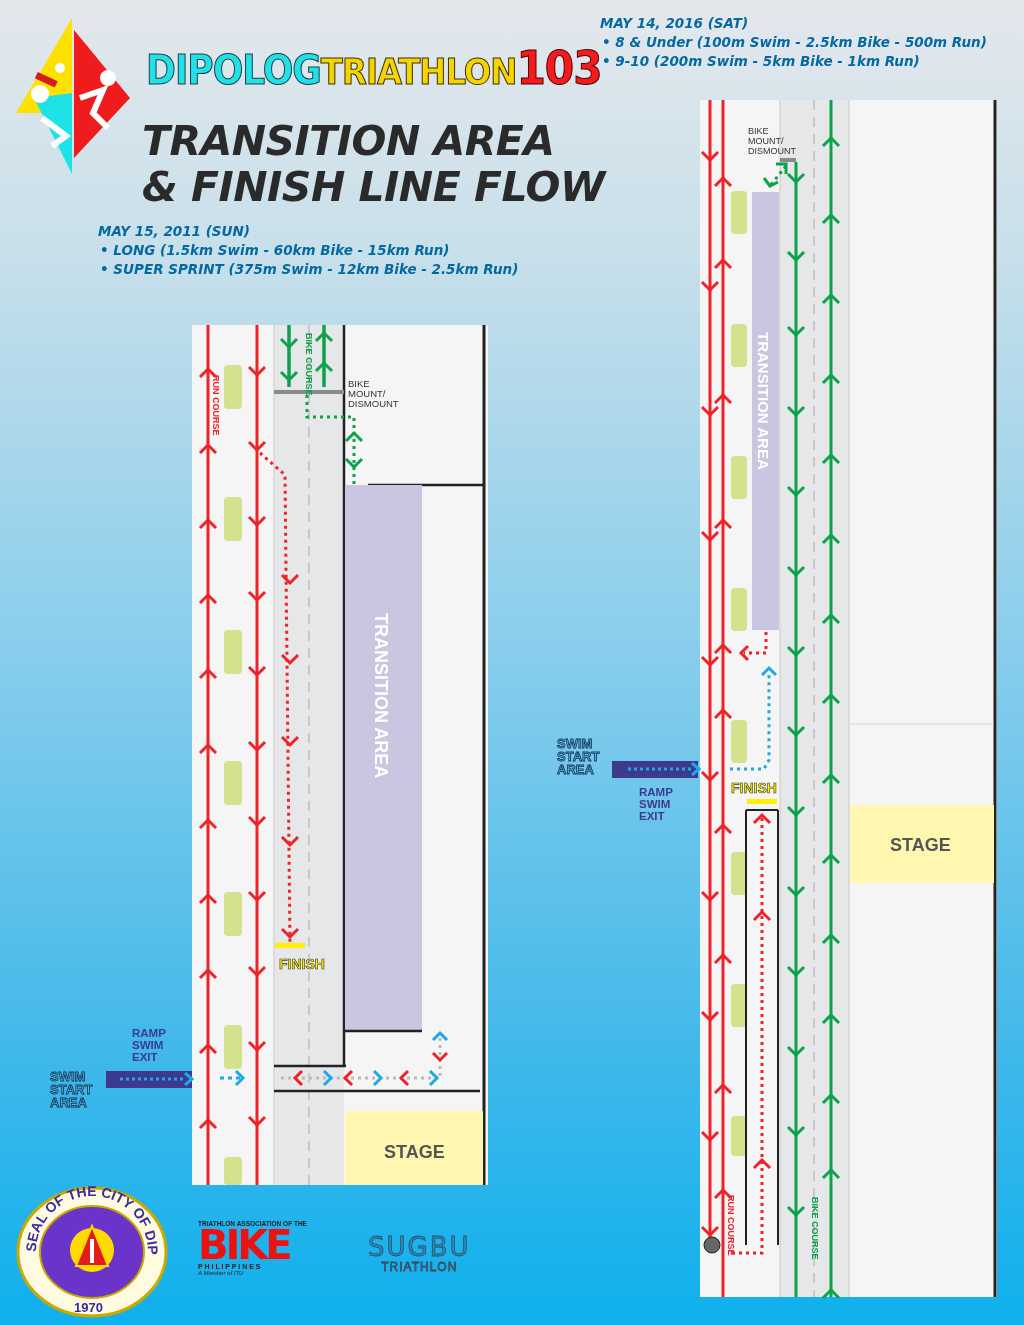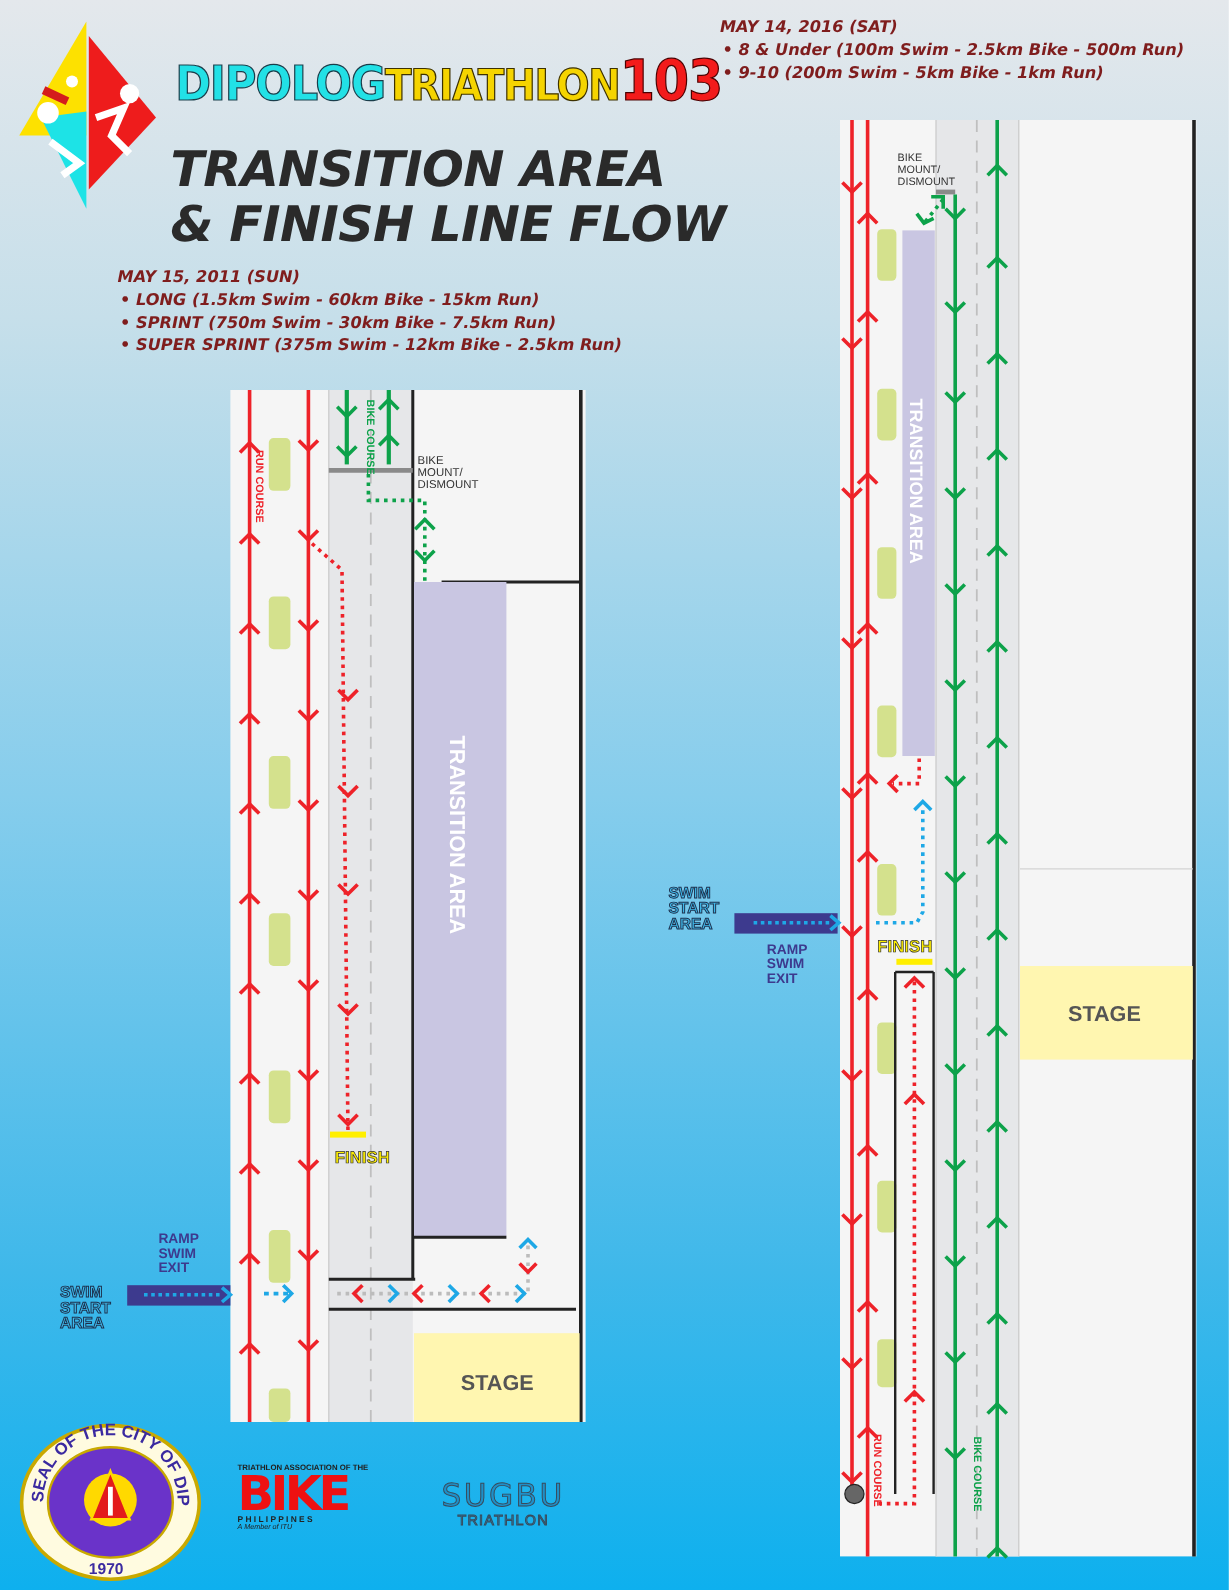--- a/index.html
+++ b/index.html
@@ -7,21 +7,21 @@
     background:linear-gradient(to bottom,#e4e8ec 0%,#c6dfea 20%,#86cdec 50%,#3fb8ea 80%,#0eb0ee 100%);
     font-family:"Liberation Sans",sans-serif;}
   .abs{position:absolute;}
   .brand{left:146px;top:40px;font-size:40px;font-weight:bold;letter-spacing:-1px;
     font-family:"DejaVu Sans Condensed","DejaVu Sans",sans-serif;}
   .brand .d{color:#22e1e6;-webkit-text-stroke:1px #1a3d4a;}
   .brand .t{color:#f5d400;-webkit-text-stroke:1px #3d3100;font-size:36px;}
   .brand .n{color:#f31b1b;-webkit-text-stroke:1px #4a0000;font-size:47px;}
   .title{left:142px;top:118px;font-size:41px;font-weight:900;font-style:italic;color:#2a2a2a;line-height:46px;
     font-family:"DejaVu Sans",sans-serif;letter-spacing:-0.5px;}
-  .sched{font-family:"DejaVu Sans",sans-serif;font-weight:bold;font-size:13.5px;color:#7f1d1d;line-height:19px;font-style:italic;}
+  .sched{font-family:"DejaVu Sans",sans-serif;font-weight:bold;font-size:13.5px;color:#0369a1;line-height:19px;font-style:italic;}
   .sched .head{font-size:13.5px;}
   .sched .item{padding-left:2px;}
   svg text{font-family:"Liberation Sans",sans-serif;}
 </style>
 </head>
 <body>
 
 <svg class="abs" style="left:8px;top:18px" width="128" height="160">
   <polygon points="64,0 8,95 64,95" fill="#fde100"></polygon>
   <polygon points="66,12 122,80 66,140" fill="#ee1c1c"></polygon>
@@ -39,21 +39,20 @@
 </div>
 
 <div class="abs title">
   <div>TRANSITION AREA</div>
   <div>&amp; FINISH LINE FLOW</div>
 </div>
 
 <div class="abs sched" style="left:98px;top:222px">
   <div class="head">MAY 15, 2011 (SUN)</div>
   <div class="item">• <span>LONG (1.5km Swim - 60km Bike - 15km Run)</span></div>
-  <div class="item">• <span>SPRINT (750m Swim - 30km Bike - 7.5km Run)</span></div>
   <div class="item">• <span>SUPER SPRINT (375m Swim - 12km Bike - 2.5km Run)</span></div>
 </div>
 
 <div class="abs sched" style="left:600px;top:14px">
   <div class="head">MAY 14, 2016 (SAT)</div>
   <div class="item">• <span>8 &amp; Under (100m Swim - 2.5km Bike - 500m Run)</span></div>
   <div class="item">• <span>9-10 (200m Swim - 5km Bike - 1km Run)</span></div>
 </div>
 
 <svg width="0" height="0" style="position:absolute">

